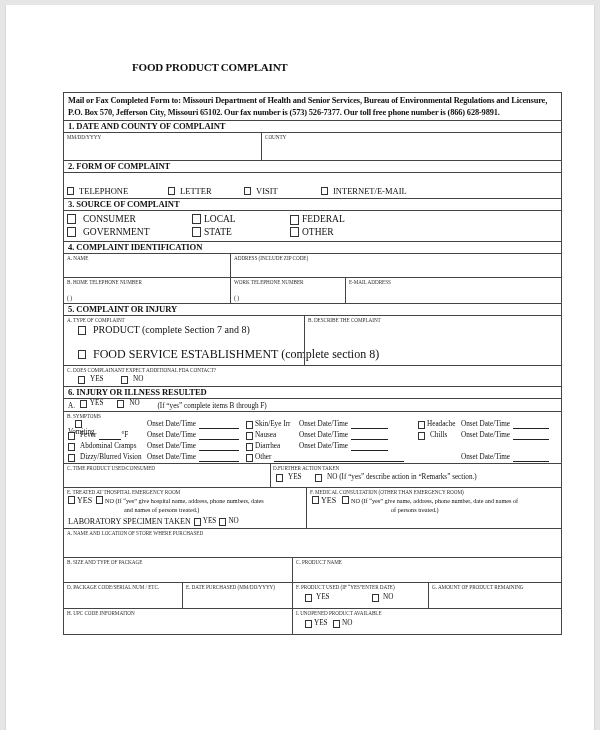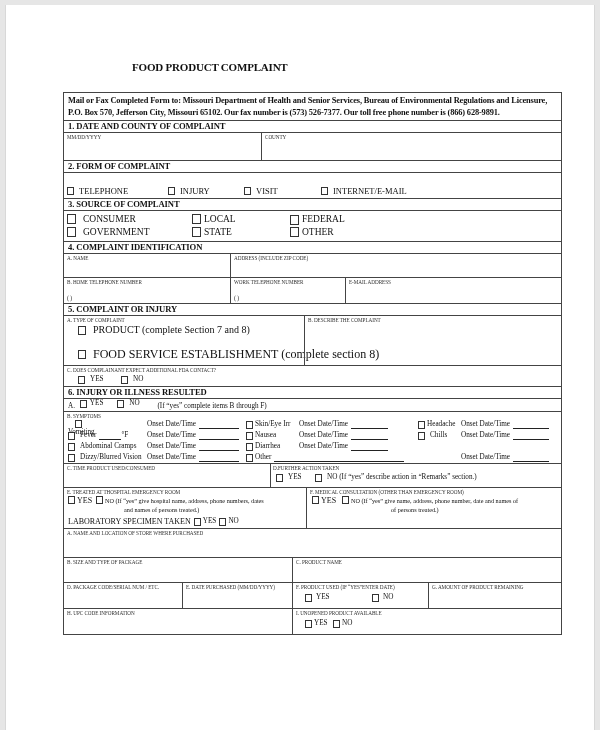--- a/index.html
+++ b/index.html
@@ -71,21 +71,21 @@
 
     <div class="sec-head">2.  FORM OF COMPLAINT</div>
     <div class="row" style="height:25px;">
       <div class="cell" style="flex:1;">
         <span class="opt abs" style="left:3px; top:13px;">
             <span class="cb"></span>
             <span>TELEPHONE</span>
           </span>
         <span class="opt abs" style="left:104px; top:13px;">
             <span class="cb"></span>
-            <span>INJURY</span>
+            <span>LETTER</span>
           </span>
         <span class="opt abs" style="left:180px; top:13px;">
             <span class="cb"></span>
             <span>VISIT</span>
           </span>
         <span class="opt abs" style="left:257px; top:13px;">
             <span class="cb"></span>
             <span>INTERNET/E-MAIL</span>
           </span>
       </div>

